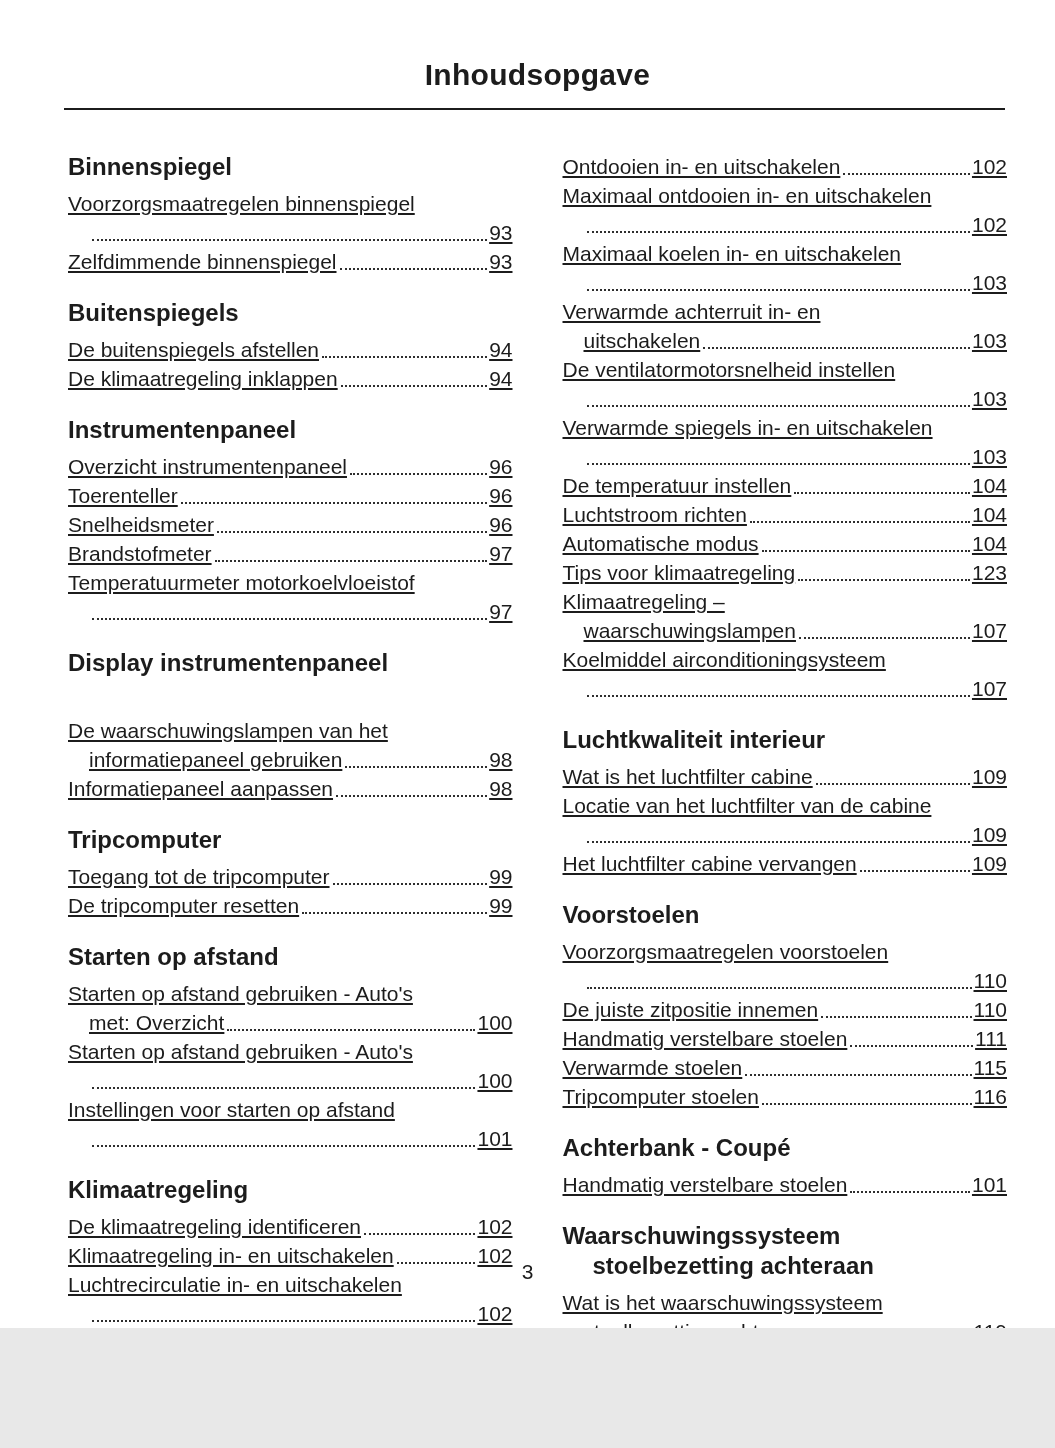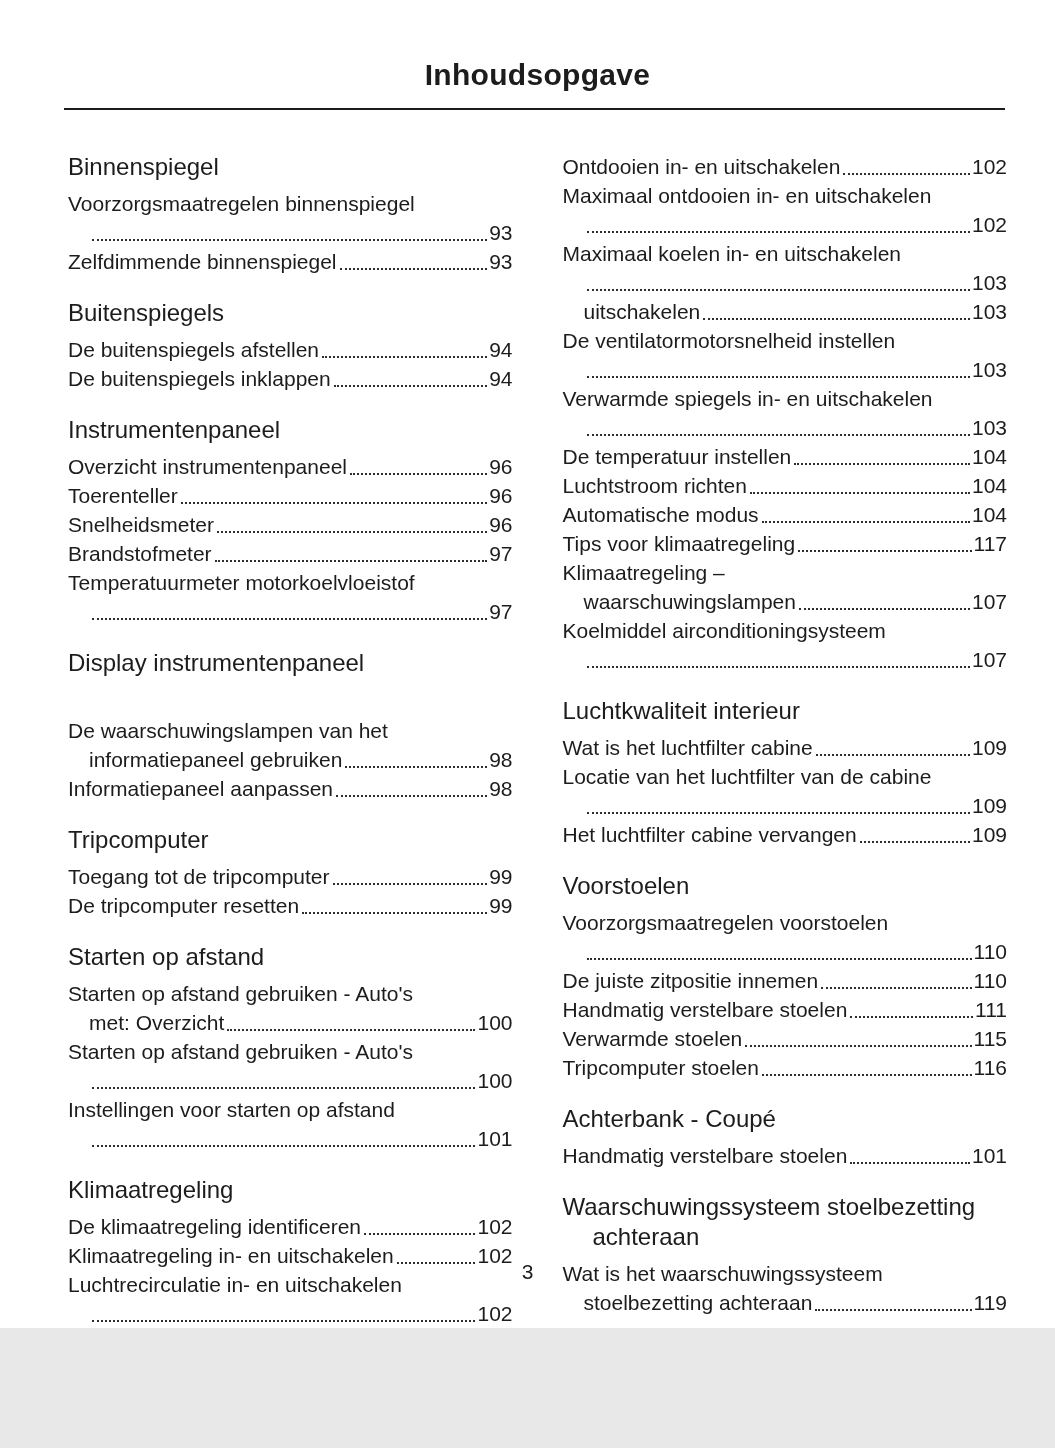--- a/index.html
+++ b/index.html
@@ -28,29 +28,29 @@
   }
   .columns {
     display: flex;
     gap: 50px;
     margin-top: 42px;
   }
   .col { flex: 1; min-width: 0; }
   .section { margin-bottom: 22px; }
   .heading {
     font-size: 24px;
-    font-weight: 400;
+    font-weight: 700;
     line-height: 30px;
     margin: 0 0 7px 0;
     padding-left: 30px;
     text-indent: -30px;
   }
   .heading.extra-gap { margin-bottom: 38px; }
   .entry { font-size: 21px; line-height: 29px; }
-  .line { display: flex; align-items: flex-end; }
+  .line { display: flex; align-items: flex-end; text-decoration: underline; }
   .line.cont { padding-left: 21px; }
   .txt { white-space: nowrap; }
   .dots {
     flex: 1;
     border-bottom: 2.4px dotted #2e2e2e;
     margin: 0 2px 6px 3px;
     min-width: 12px;
   }
   .pg { white-space: nowrap; }
   .footer {
@@ -93,21 +93,21 @@
           <div class="heading">Buitenspiegels</div>
           <div class="entry">
             <div class="line">
               <span class="txt">De buitenspiegels afstellen</span>
               <span class="dots"></span>
               <span class="pg">94</span>
             </div>
           </div>
           <div class="entry">
             <div class="line">
-              <span class="txt">De buitenspiegels inklappen</span>
+              <span class="txt">De klimaatregeling inklappen</span>
               <span class="dots"></span>
               <span class="pg">94</span>
             </div>
           </div>
         </div>
         <div class="section">
           <div class="heading">Instrumentenpaneel</div>
           <div class="entry">
             <div class="line">
               <span class="txt">Overzicht instrumentenpaneel</span>
@@ -274,20 +274,23 @@
             <div class="line">
               <span class="txt">Maximaal koelen in- en uitschakelen</span>
             </div>
             <div class="line cont">
               <span class="txt"></span>
               <span class="dots"></span>
               <span class="pg">103</span>
             </div>
           </div>
           <div class="entry">
+            <div class="line">
+              <span class="txt">Verwarmde achterruit in- en</span>
+            </div>
             <div class="line cont">
               <span class="txt">uitschakelen</span>
               <span class="dots"></span>
               <span class="pg">103</span>
             </div>
           </div>
           <div class="entry">
             <div class="line">
               <span class="txt">De ventilatormotorsnelheid instellen</span>
             </div>
@@ -325,21 +328,21 @@
             <div class="line">
               <span class="txt">Automatische modus</span>
               <span class="dots"></span>
               <span class="pg">104</span>
             </div>
           </div>
           <div class="entry">
             <div class="line">
               <span class="txt">Tips voor klimaatregeling</span>
               <span class="dots"></span>
-              <span class="pg">117</span>
+              <span class="pg">123</span>
             </div>
           </div>
           <div class="entry">
             <div class="line">
               <span class="txt">Klimaatregeling –</span>
             </div>
             <div class="line cont">
               <span class="txt">waarschuwingslampen</span>
               <span class="dots"></span>
               <span class="pg">107</span>

